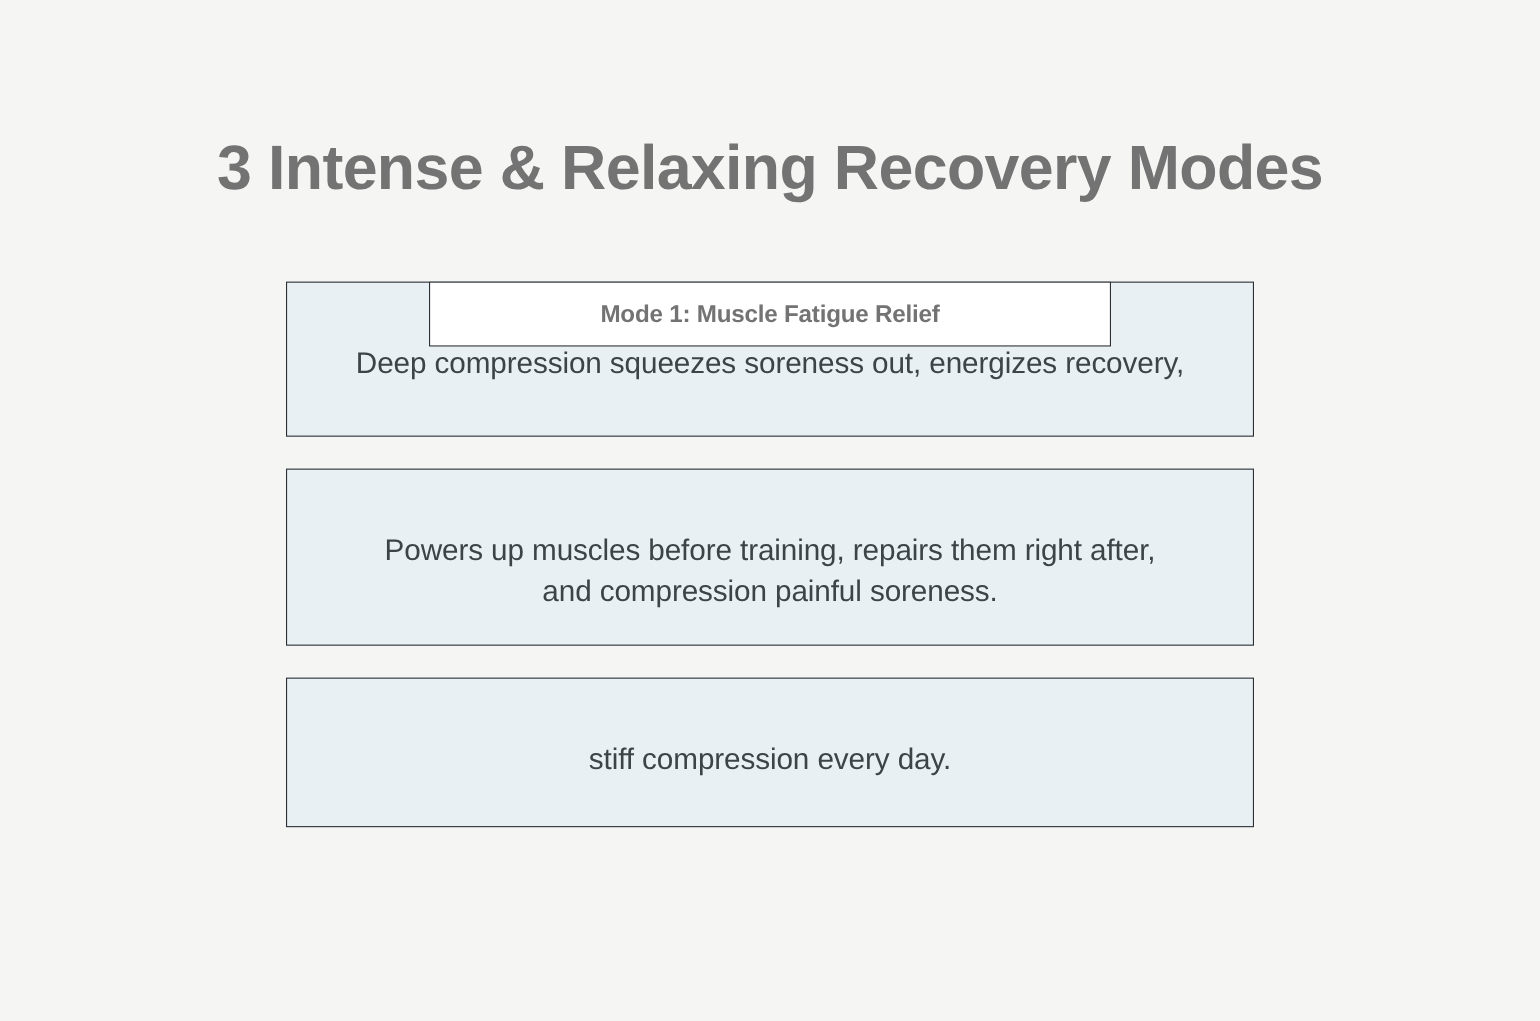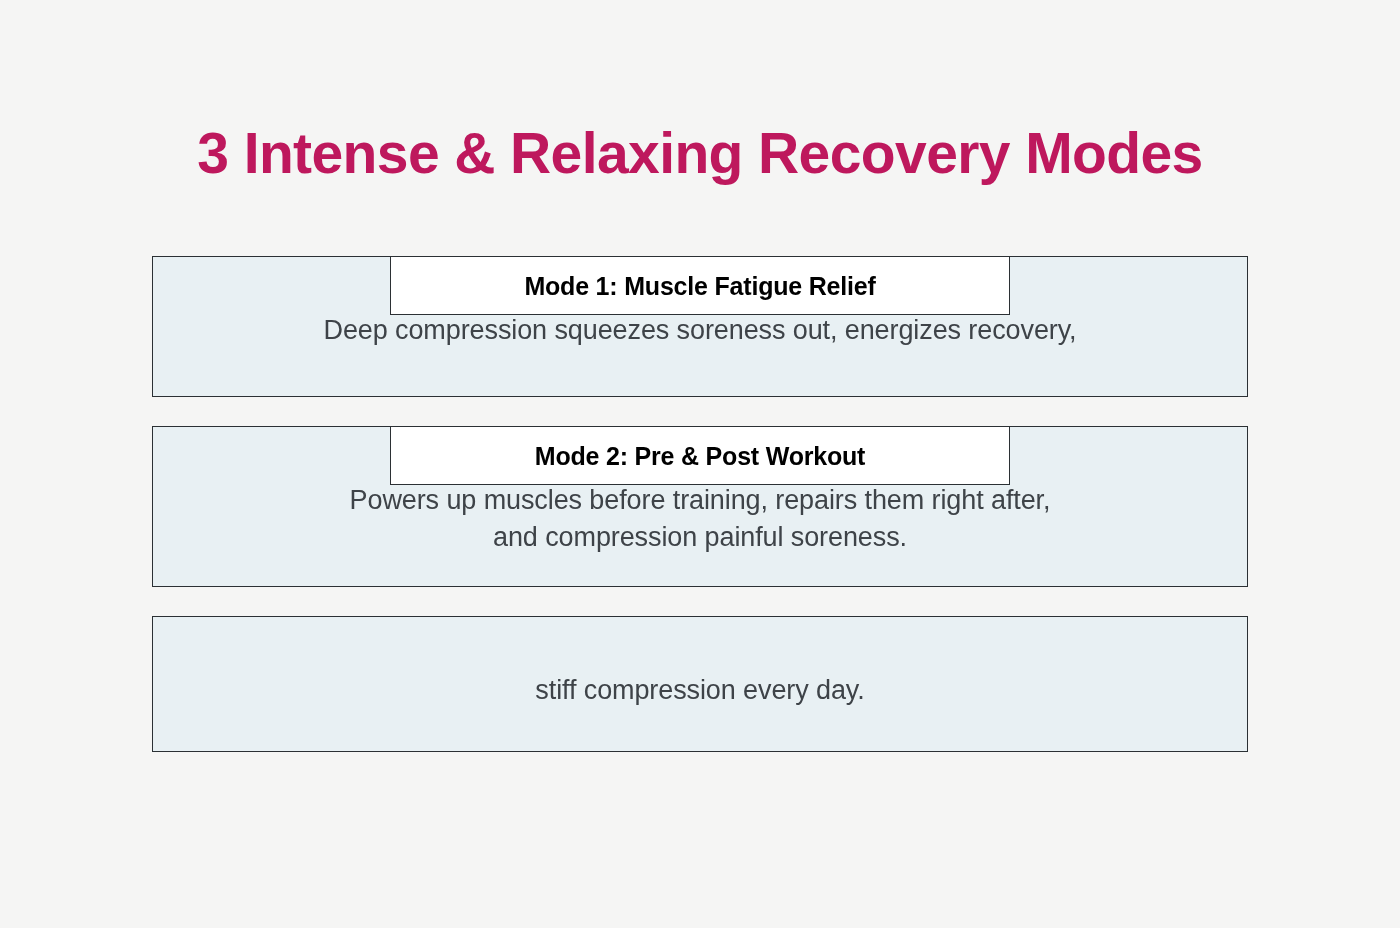--- a/index.html
+++ b/index.html
@@ -28,21 +28,21 @@
   .page-title {
     position: absolute;
     left: 0;
     top: 80px;
     width: 1400px;
     text-align: center;
     font-size: 57px;
     line-height: 70px;
     font-weight: 700;
     letter-spacing: -0.6px;
-    color: #be185d;
+    color: #737373;
     white-space: nowrap;
   }
 
   
   .modes {
     position: absolute;
     left: 0;
     top: 227px;
     width: 1400px;
   }
@@ -52,21 +52,21 @@
     width: 1400px;
     margin-bottom: 27px;
   }
   .mode-block:last-child {
     margin-bottom: 0;
   }
 
   .mode-card {
     position: relative;
     margin: 0 auto;
-    width: 1096px;
+    width: 880px;
     box-sizing: border-box;
     background: #e8f0f3;
     border: 1.4px solid #2b3034;
     margin-top: 29px;       
     padding: 55px 40px 30px 40px;
     min-height: 141px;
   }
 
   .mode-card-body {
     text-align: center;
@@ -91,24 +91,24 @@
     height: 59px;
     box-sizing: border-box;
     background: #ffffff;
     border: 1.4px solid #2b3034;
     z-index: 3;
     display: flex;
     align-items: center;
     justify-content: center;
   }
   .mode-header-title {
-    font-size: 25px;
+    font-size: 22px;
     line-height: 32px;
     font-weight: 700;
-    color: #000000;
+    color: #737373;
     letter-spacing: -0.2px;
     white-space: nowrap;
   }
 
   
   .mode-block.compact .mode-card {
     min-height: 136px;
   }
 </style>
 </head>
@@ -131,23 +131,20 @@
       </div>
     </div>
 
     <div class="mode-block compact">
       <div class="mode-card">
         <div class="mode-card-body">
           <span class="line">Powers up muscles before training, repairs them right after,</span>
           <span class="line">and compression painful soreness.</span>
         </div>
       </div>
-      <div class="mode-header">
-        <span class="mode-header-title">Mode 2: Pre &amp; Post Workout</span>
-      </div>
     </div>
 
     <div class="mode-block compact">
       <div class="mode-card">
         <div class="mode-card-body">
           <span class="line">stiff compression every day.</span>
         </div>
       </div>
     </div>
 

